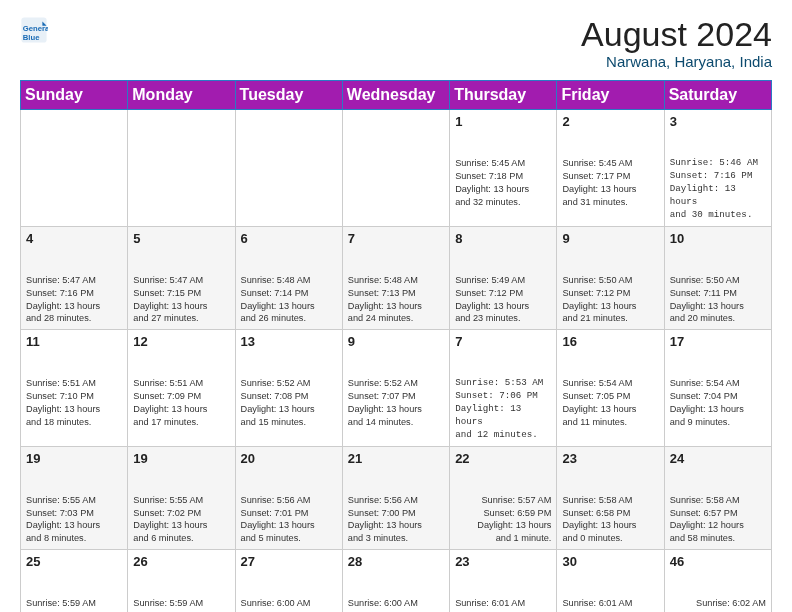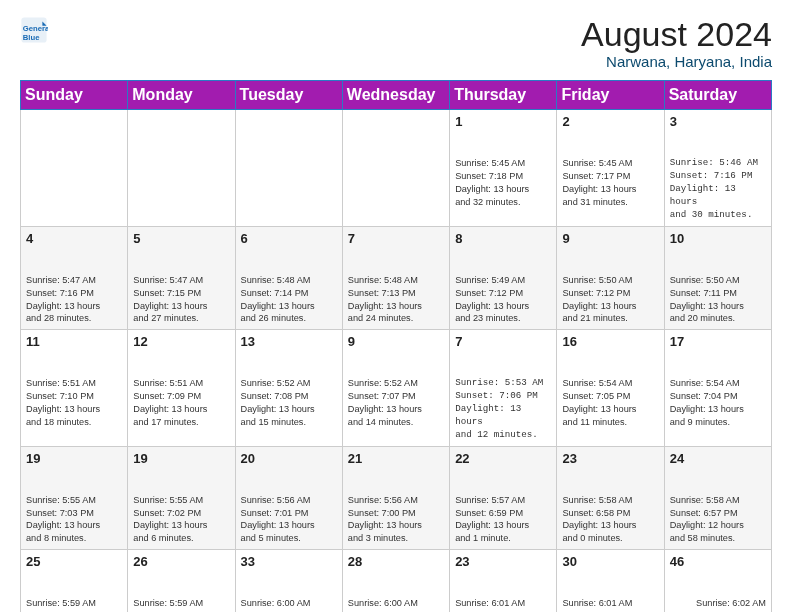--- a/index.html
+++ b/index.html
@@ -276,21 +276,21 @@
           </td>
           <td>
             <span class="day-number">21</span>
             <div class="day-info" style="white-space: pre-line;">Sunrise: 5:56 AM
 Sunset: 7:00 PM
 Daylight: 13 hours
 and 3 minutes.</div>
           </td>
           <td>
             <span class="day-number">22</span>
-            <div class="day-info" style="white-space: pre-line;">Sunrise: 5:57 AM
+            <div class="day-info" style="white-space: pre-line; text-align: right;">Sunrise: 5:57 AM
 Sunset: 6:59 PM
 Daylight: 13 hours
 and 1 minute.</div>
           </td>
           <td>
             <span class="day-number">23</span>
             <div class="day-info" style="white-space: pre-line;">Sunrise: 5:58 AM
 Sunset: 6:58 PM
 Daylight: 13 hours
 and 0 minutes.</div>
@@ -312,21 +312,21 @@
 and 56 minutes.</div>
           </td>
           <td>
             <span class="day-number">26</span>
             <div class="day-info" style="white-space: pre-line;">Sunrise: 5:59 AM
 Sunset: 6:54 PM
 Daylight: 12 hours
 and 55 minutes.</div>
           </td>
           <td>
-            <span class="day-number">33</span>
+            <span class="day-number">27</span>
             <div class="day-info" style="white-space: pre-line;">Sunrise: 6:00 AM
 Sunset: 6:53 PM
 Daylight: 12 hours
 and 53 minutes.</div>
           </td>
           <td>
             <span class="day-number">28</span>
             <div class="day-info" style="white-space: pre-line;">Sunrise: 6:00 AM
 Sunset: 6:52 PM
 Daylight: 12 hours

